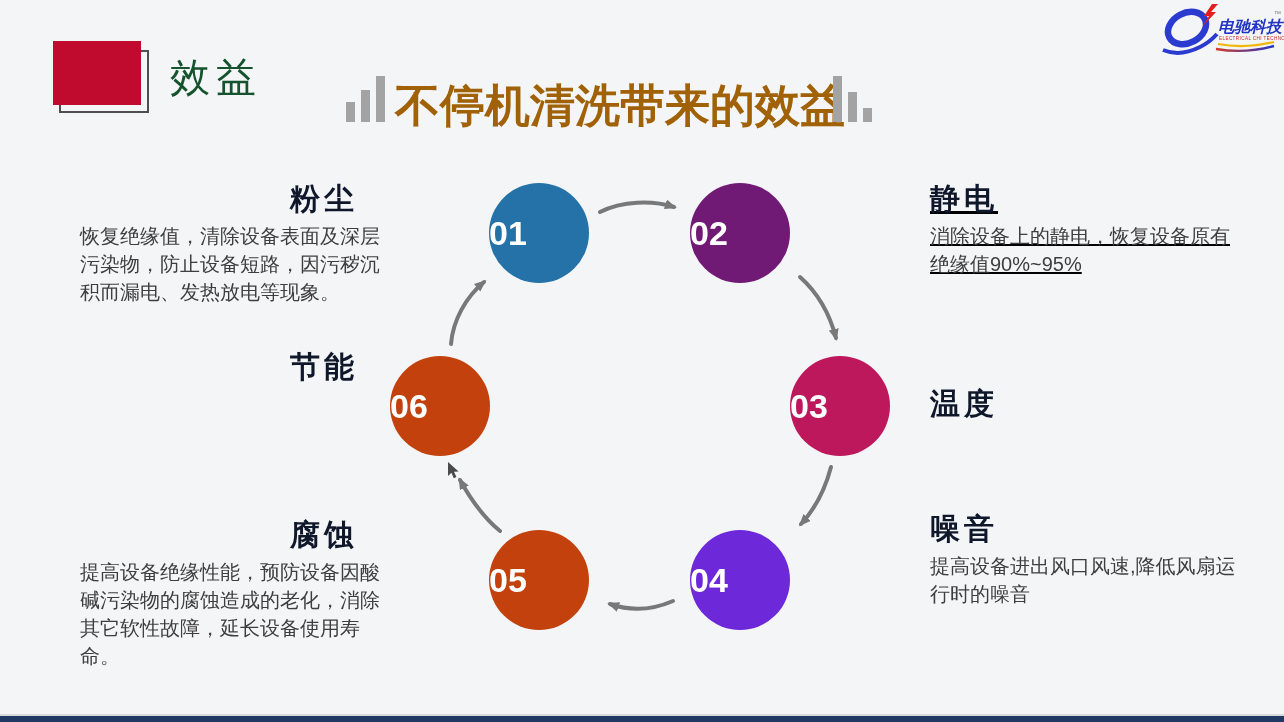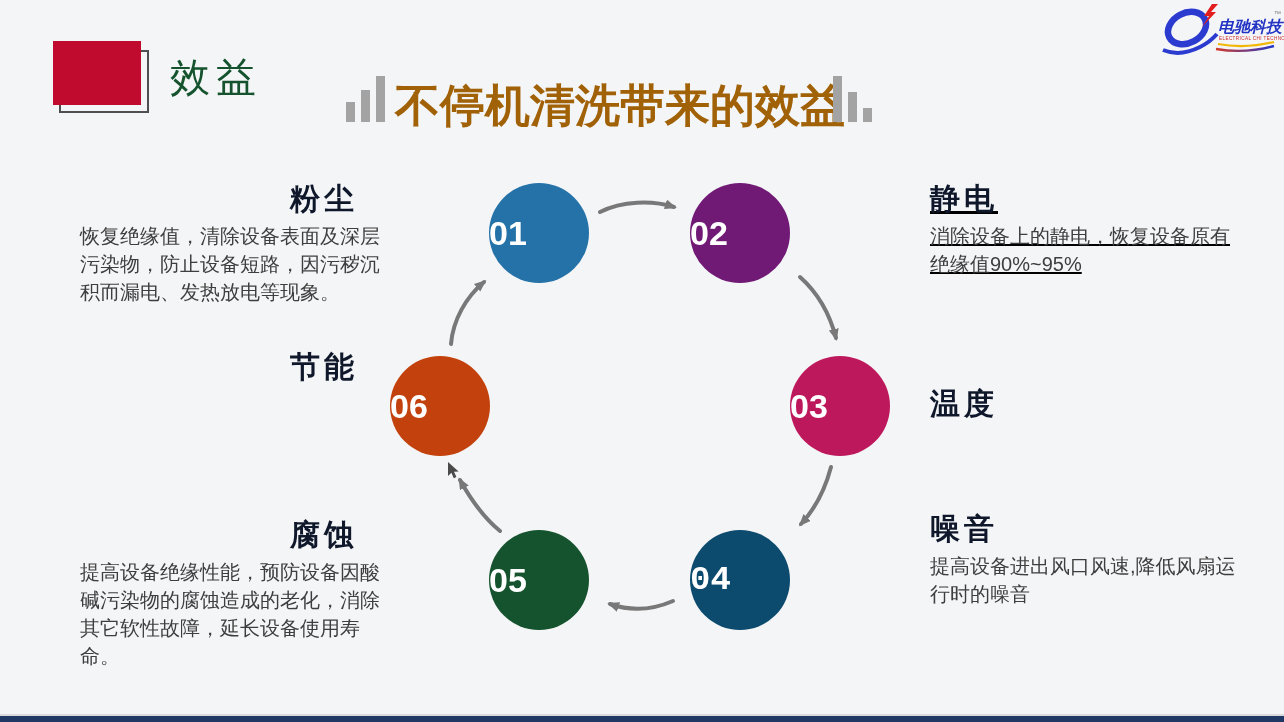--- a/index.html
+++ b/index.html
@@ -104,24 +104,24 @@
 
 <div class="abs circle c1" style="background-color: rgb(36, 114, 168);">
     <span>01</span>
   </div>
 <div class="abs circle c2" style="background-color: #701a75;">
     <span>02</span>
   </div>
 <div class="abs circle c3" style="background-color: #be185d;">
     <span>03</span>
   </div>
-<div class="abs circle c4" style="background-color: #0c4a6e; font-family: Liberation Mono, monospace;">
+<div class="abs circle c4" style="background-color: #6d28d9;">
     <span>04</span>
   </div>
-<div class="abs circle c5" style="background-color: #14532d;">
+<div class="abs circle c5" style="background-color: #c2410c;">
     <span>05</span>
   </div>
 <div class="abs circle c6" style="background-color: #c2410c;">
     <span>06</span>
   </div>
 
 <svg class="abs overlay" width="1284" height="722" viewBox="0 0 1284 722">
   <defs>
     <marker id="ah" markerUnits="userSpaceOnUse" markerWidth="16" markerHeight="14" refX="9" refY="5" orient="auto">
       <path d="M0,0 L12,5 L0,10 Z" fill="#787878"></path>

